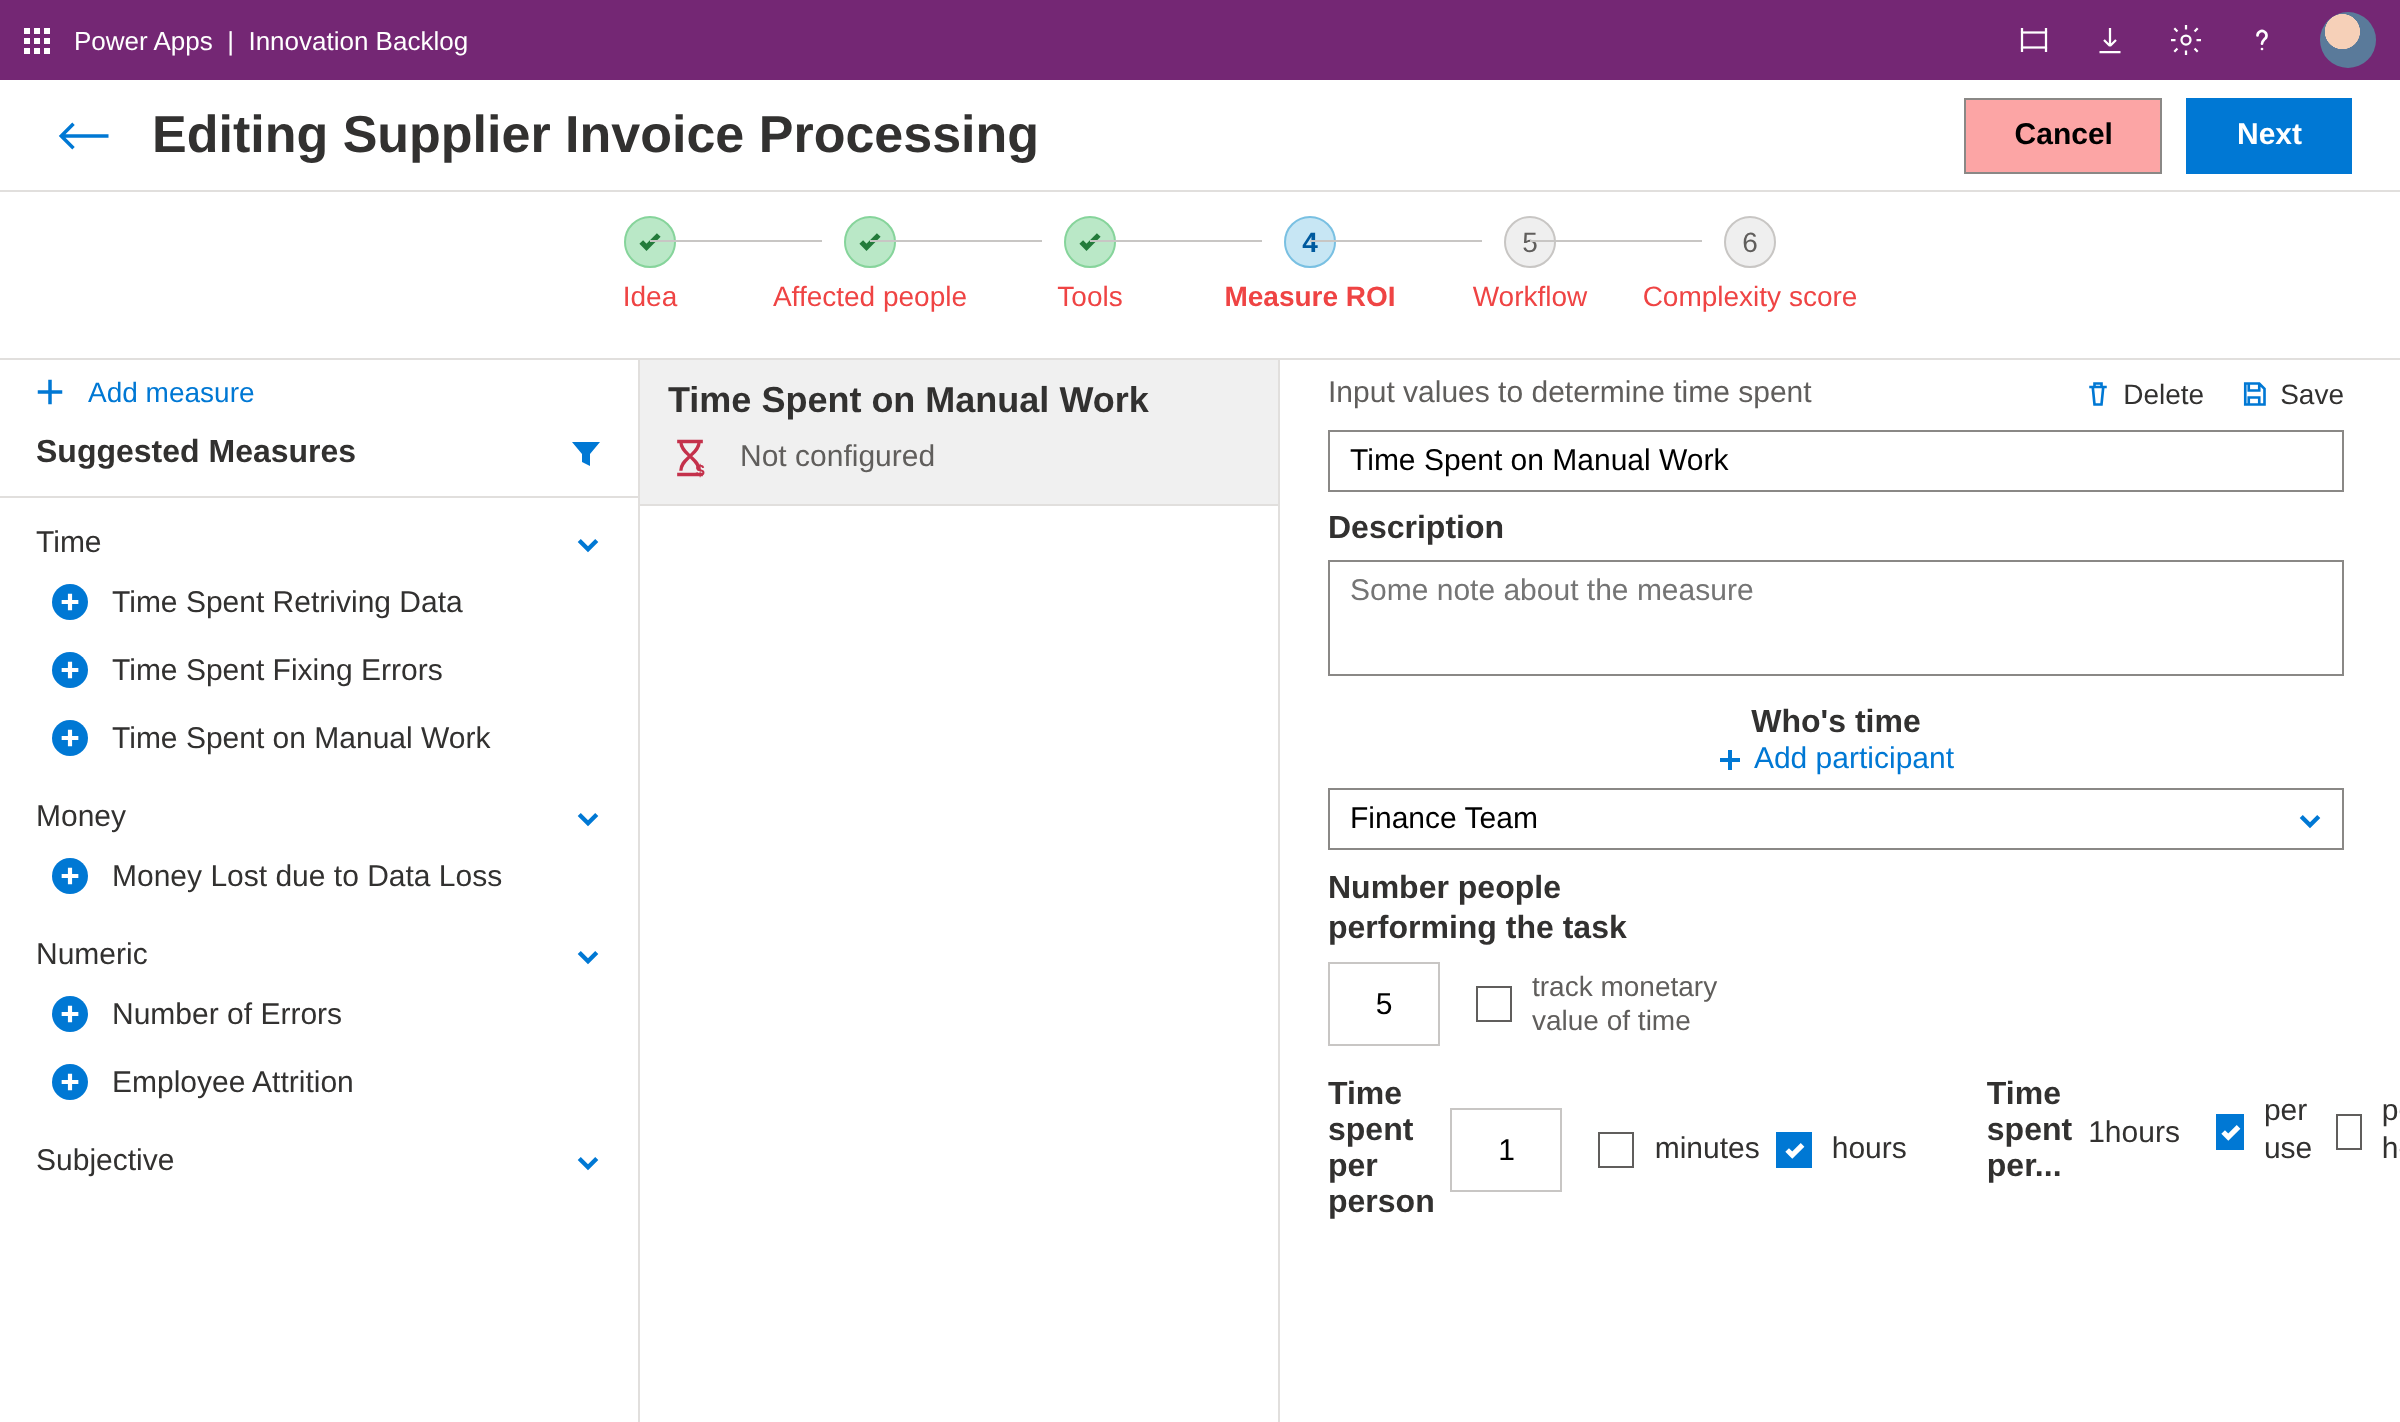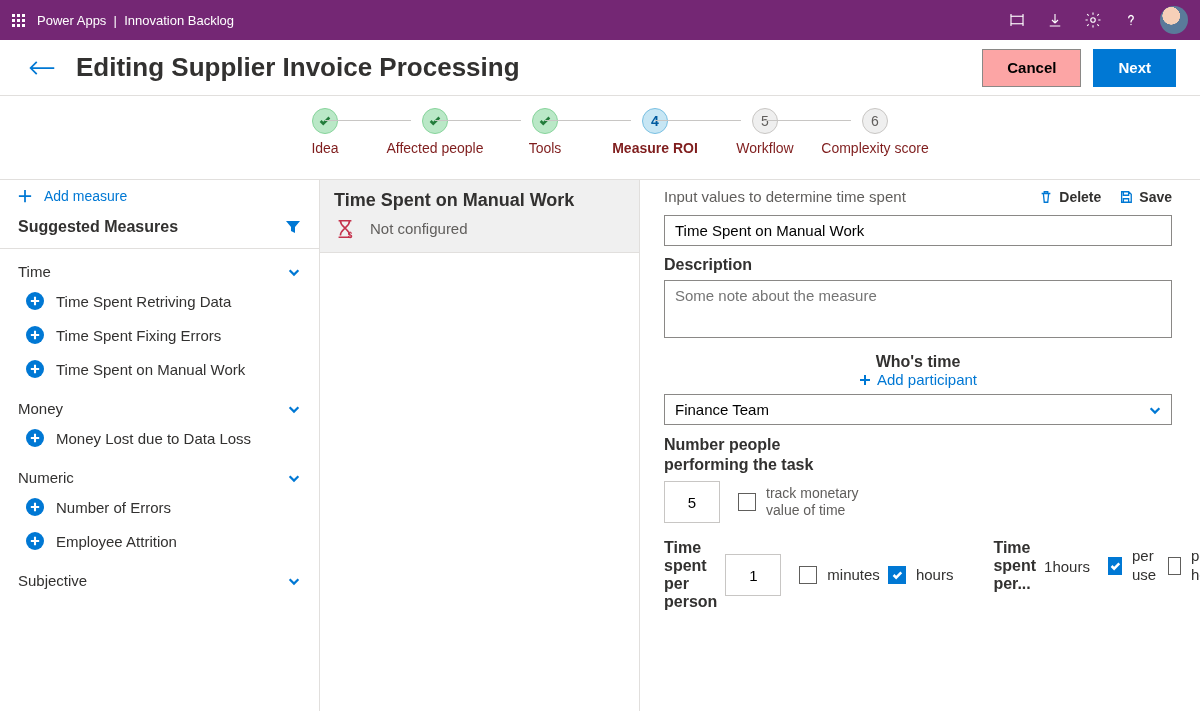--- a/index.html
+++ b/index.html
@@ -30,21 +30,21 @@
   .stepper { height: 84px; display: flex; align-items: flex-start; justify-content: center; padding-top: 12px; border-bottom: 1px solid #e1dfdd; position: relative; }
   .step { display: flex; flex-direction: column; align-items: center; width: 110px; position: relative; }
   .step + .step::before {
     content: ""; position: absolute; left: -55px; top: 12px; width: 86px; height: 1px; background: #c8c6c4;
   }
   .step-circle { width: 26px; height: 26px; border-radius: 50%; display: flex; align-items: center; justify-content: center;
     font-size: 14px; border: 1px solid #c8c6c4; background: #efefef; color: #605e5c; }
   .step.done .step-circle { background: #bae8c7; border-color: #86d49b; }
   .step.done .step-circle svg { stroke: #237b3b; width: 14px; height: 14px; fill: none; stroke-width: 3; }
   .step.current .step-circle { background: #c7e6f4; border-color: #79c0e2; color: #005a9e; font-weight: 600;}
-  .step-label { margin-top: 6px; font-size: 14px; text-align: center; line-height: 1.2; color: #7f1d1d; }
+  .step-label { margin-top: 6px; font-size: 14px; text-align: center; line-height: 1.2; color: #ef4444; }
   .step.current .step-label { font-weight: 700; }
 
   
   .main { display: flex; height: calc(711px - 40px - 56px - 84px); }
 
   
   .sidebar { width: 320px; border-right: 1px solid #e1dfdd; overflow-y: auto; padding-bottom: 4px; }
   .sb-row { display: flex; align-items: center; padding: 8px 18px; cursor: pointer; }
   .sb-add { color: #0078d4; }
   .sb-add .plus { width: 14px; height: 14px; margin-right: 12px; stroke:#0078d4; stroke-width:2; fill:none;}
@@ -60,21 +60,21 @@
   .middle { width: 320px; border-right: 1px solid #e1dfdd; }
   .measure-card { background: #f0f0f0; padding: 10px 14px 12px; border-bottom:1px solid #e1dfdd; cursor:pointer;}
   .mc-title { font-size: 18px; font-weight: 600; margin-bottom: 6px; line-height:1.2;}
   .mc-row { display: flex; align-items: center; gap: 14px; color: #605e5c; font-size: 15px; }
   .hourglass { width: 22px; height: 22px; }
 
   
   .form { flex: 1; padding: 8px 28px 0 24px; overflow-y: auto; }
   .form-top { display:flex; align-items:center; margin-bottom:10px;}
   .form-hint { font-size: 15px; color: #605e5c; flex:1;}
-  .link-btn { display:flex; align-items:center; gap:6px; color:#323130; font-size:14px; cursor:pointer; margin-left:18px;font-weight:bold;}
+  .link-btn { display:flex; align-items:center; gap:6px; color:#323130; font-size:14px; cursor:pointer; margin-left:18px;}
   .link-btn svg { width:14px; height:14px; stroke:#0078d4; fill:none; stroke-width:1.5;}
   .form-label { font-size: 16px; font-weight: 600; margin-top: 10px; margin-bottom: 6px; display:block;}
   .text-input, .textarea, .select {
     width: 100%; border: 1px solid #8a8886; padding: 6px 10px; font-size: 15px; font-family:inherit;
   }
   .textarea { height: 58px; resize: none; color:#605e5c;}
   .select-wrap { position: relative; }
   .select-wrap .chev { position:absolute; right:10px; top:50%; transform:translateY(-50%); pointer-events:none;}
   .row-flex { display:flex; align-items:flex-start; gap:18px;}
   .num-input { width:56px; height:42px; border:1px solid #c8c6c4; text-align:center; font-size:15px;}

